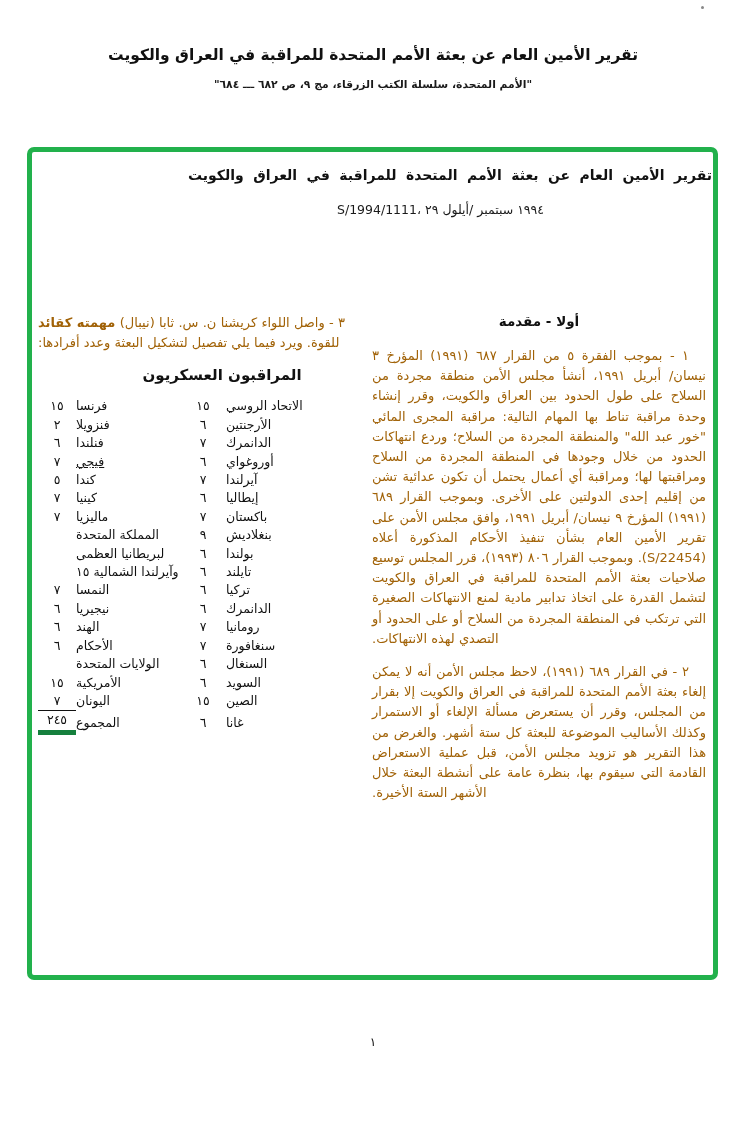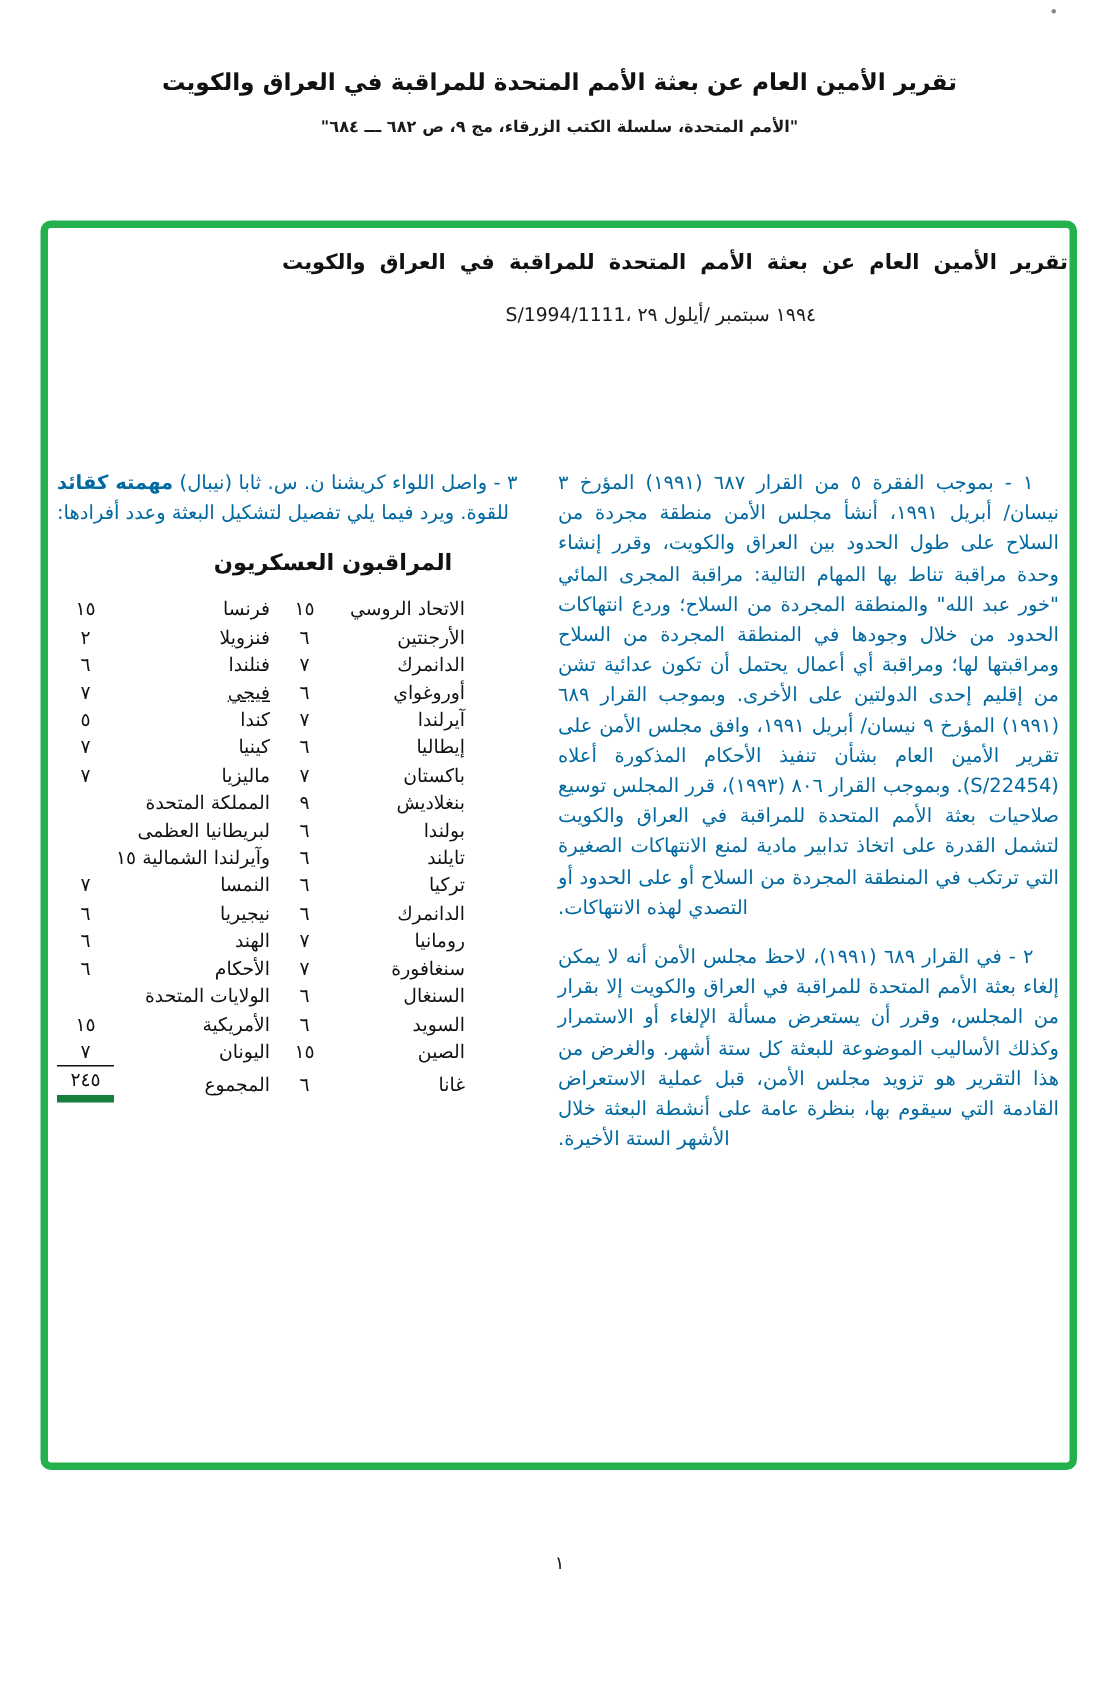--- a/index.html
+++ b/index.html
@@ -21,27 +21,27 @@
   .box-title{direction:rtl;width:524px;margin:13px 1px 0 auto;}
   .bt-line{font-weight:bold;font-size:14px;line-height:21px;text-align:justify;text-align-last:justify;white-space:normal;}
   .doc-line{direction:ltr;margin:15px 0 0 305px;font-size:12.5px;line-height:17px;color:#1a1a1a;}
   
   .columns{direction:rtl;display:flex;gap:10px;margin:95px 7px 0 6px;}
   .col-intro{width:336px;}
   .col-org{width:325px;}
   .sec-heading{font-weight:bold;font-size:13.5px;text-align:center;margin:0 0 17px 0;}
   .para{
     font-size:13px;line-height:20.2px;text-align:justify;text-align-last:left;
-    text-indent:17px;margin:0 0 13px 0;color:#0369a1;
+    text-indent:17px;margin:0 0 13px 0;color:#a16207;
   }
   .sub-heading{font-weight:bold;font-size:15px;text-align:center;padding-left:44px;margin:9px 0 13px 0;}
   
   table.obs{border-collapse:collapse;direction:rtl;table-layout:fixed;width:272px;margin:0 52px 0 auto;font-size:12.5px;}
   table.obs td{padding:0;line-height:18.4px;white-space:nowrap;overflow:visible;vertical-align:bottom;}
-  td.c-name{text-align:right;margin-top:23px;}
+  td.c-name{text-align:left;margin-top:23px;}
   td.c-num{text-align:center;}
   td.total{border-top:1px solid #111;border-bottom:5px solid #15803d;}
   
   .page-num{position:absolute;top:1035px;left:0;right:0;text-align:center;font-size:12px;}
 </style>
 </head>
 <body>
 
 <div class="artifact-dot"></div>
 
@@ -52,20 +52,21 @@
 
 <div class="green-box">
   <div class="box-title">
     <div class="bt-line">تقرير الأمين العام عن بعثة الأمم المتحدة للمراقبة في العراق والكويت</div>
   </div>
   <div class="doc-line">S/1994/1111، ٢٩‎ أيلول‎/ سبتمبر‎ ١٩٩٤</div>
 
   <div class="columns">
 
     <div class="col-intro">
+      <div class="sec-heading">أولا - مقدمة</div>
       <p class="para">١ - بموجب الفقرة ٥ من القرار ٦٨٧ (١٩٩١) المؤرخ ٣ نيسان/ أبريل ١٩٩١، أنشأ مجلس الأمن منطقة مجردة من السلاح على طول الحدود بين العراق والكويت، وقرر إنشاء وحدة مراقبة تناط بها المهام التالية: مراقبة المجرى المائي "خور عبد الله" والمنطقة المجردة من السلاح؛ وردع انتهاكات الحدود من خلال وجودها في المنطقة المجردة من السلاح ومراقبتها لها؛ ومراقبة أي أعمال يحتمل أن تكون عدائية تشن من إقليم إحدى الدولتين على الأخرى. وبموجب القرار ٦٨٩ (١٩٩١) المؤرخ ٩ نيسان/ أبريل ١٩٩١، وافق مجلس الأمن على تقرير الأمين العام بشأن تنفيذ الأحكام المذكورة أعلاه (S/22454). وبموجب القرار ٨٠٦ (١٩٩٣)، قرر المجلس توسيع صلاحيات بعثة الأمم المتحدة للمراقبة في العراق والكويت لتشمل القدرة على اتخاذ تدابير مادية لمنع الانتهاكات الصغيرة التي ترتكب في المنطقة المجردة من السلاح أو على الحدود أو التصدي لهذه الانتهاكات.</p>
       <p class="para">٢ - في القرار ٦٨٩ (١٩٩١)، لاحظ مجلس الأمن أنه لا يمكن إلغاء بعثة الأمم المتحدة للمراقبة في العراق والكويت إلا بقرار من المجلس، وقرر أن يستعرض مسألة الإلغاء أو الاستمرار وكذلك الأساليب الموضوعة للبعثة كل ستة أشهر. والغرض من هذا التقرير هو تزويد مجلس الأمن، قبل عملية الاستعراض القادمة التي سيقوم بها، بنظرة عامة على أنشطة البعثة خلال الأشهر الستة الأخيرة.</p>
     </div>
 
     <div class="col-org">
       <p class="para"><span>٣ - واصل اللواء كريشنا ن. س. ثابا (نيبال) </span><b>مهمته كقائد</b><span> للقوة. ويرد فيما يلي تفصيل لتشكيل البعثة وعدد أفرادها:</span></p>
       <div class="sub-heading">المراقبون العسكريون</div>
       <table class="obs">
         <tbody id="obs-body">
             <tr>

